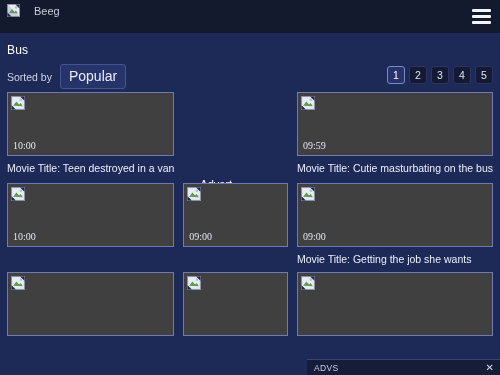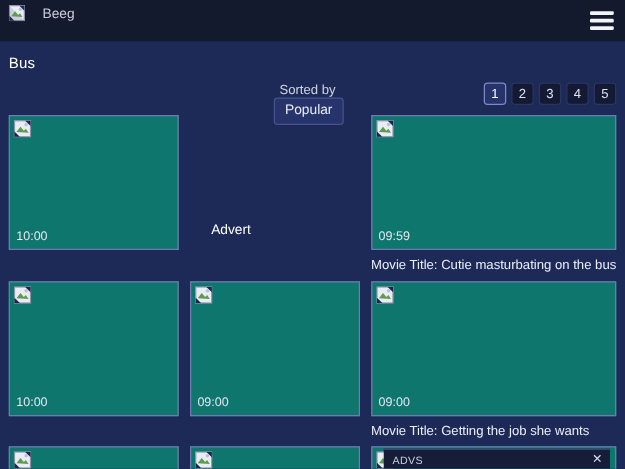--- a/index.html
+++ b/index.html
@@ -74,29 +74,28 @@
     letter-spacing: .2px;
   }
 
   
   .toolbar {
     display: flex;
     align-items: center;
     padding: 9px 7px 0 7px;
     position: relative;
     height: 30px;
-    flex-direction: column;
   }
   .sorted-label {
     color: #cfd4e4;
     font-size: 10.5px;
     margin-right: 8px;
   }
   .sort-btn {
-    font-size: 11px;
+    font-size: 14px;
     color: #e9ecf6;
     background: #141a33;
     border: 1px solid #2b3560;
     border-radius: 3px;
     padding: 4px 8px 5px 8px;
     margin-right: 6px;
     line-height: 1;
     cursor: pointer;
     white-space: nowrap;
   }
@@ -136,25 +135,26 @@
     display: grid;
     grid-template-columns: 1fr 1fr 1fr;
     column-gap: 9px;
     row-gap: 0;
   }
 
   .card { padding-bottom: 6px; }
 
   .thumb {
     position: relative;
-    height: 108px;
+    height: 64px;
     border: 1px solid #6f7bb0;
-    background: #0f766e;
+    background: #404040;
     overflow: hidden;
     cursor: pointer;
+    font-family: Liberation Serif, serif;
   }
   .thumb .broken-img {
     position: absolute;
     left: 3px;
     top: 3px;
     width: 14px;
     height: 14px;
   }
   .duration {
     position: absolute;
@@ -185,21 +185,21 @@
     left: 17px;
     bottom: -13px;
     font-size: 11px;
     color: #ffffff;
   }
 
   
   .ad-bar {
     position: absolute;
     left: 307px;
-    right: 12px;
+    right: 0;
     bottom: 0;
     height: 16px;
     background: #161d38;
     border-top: 1px solid #3a4madd;
     border-top: 1px solid #39436f;
     display: flex;
     align-items: center;
     padding: 0 4px 0 7px;
   }
   .ad-bar .advs {
@@ -265,20 +265,21 @@
         <svg width="14" height="14" viewBox="0 0 13 13">
           <rect x="0.5" y="0.5" width="12" height="12" fill="#e9ecf5" stroke="#8d93a8"></rect>
           <path d="M2 9 L5 5 L7.5 8 L9 6.5 L11 9.5 Z" fill="#5f9b4e"></path>
           <circle cx="9.2" cy="3.4" r="1.3" fill="#b8c3cf"></circle>
           <path d="M12.5 0.5 L8.5 0.5 L12.5 4.5 Z" fill="#1b2550"></path>
           <path d="M0.5 12.5 L0.5 8.5 L4.5 12.5 Z" fill="#1b2550"></path>
         </svg>
       </span>
       <span class="duration">10:00</span>
     </div>
+    <div class="card-title">Movie Title: Teen destroyed in a van</div>
   </div>
 
   <div class="card">
     <div class="advert-slot">
       <span class="advert-label">Advert</span>
     </div>
   </div>
 
   <div class="card">
     <div class="thumb">

